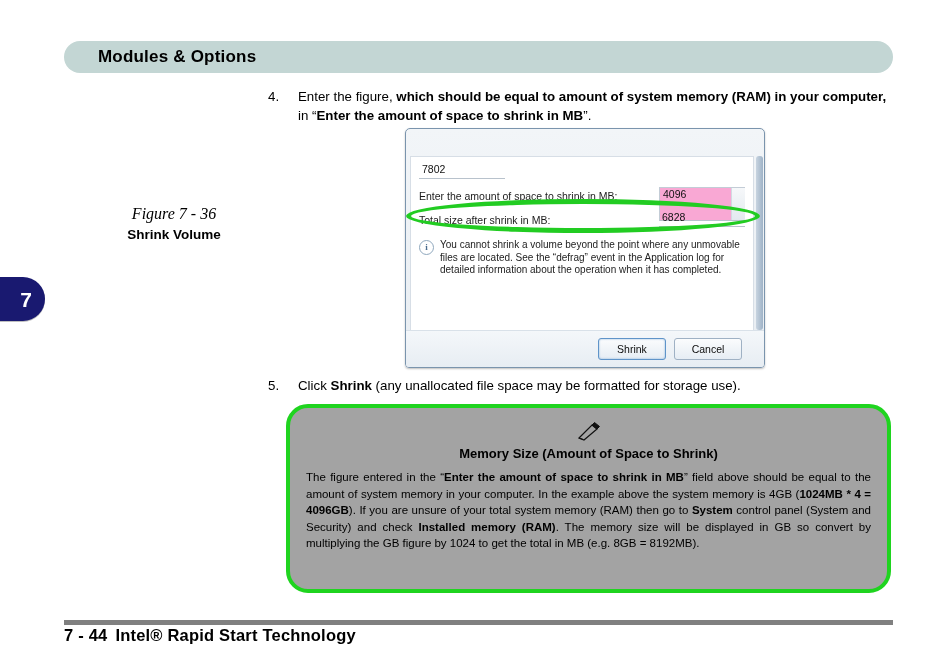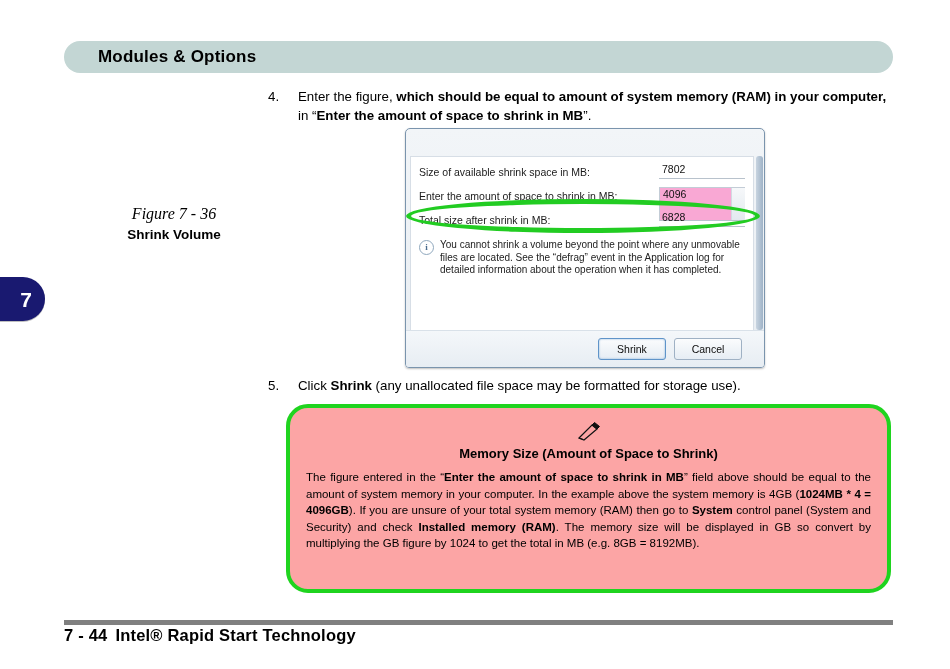--- a/index.html
+++ b/index.html
@@ -288,21 +288,21 @@
     pointer-events: none;
   }
 
   
   .note-box {
     position: absolute;
     left: 286px;
     top: 404px;
     width: 605px;
     height: 189px;
-    background: #fca5a5;
+    background: #a3a3a3;
     border: 4px solid #1fd41f;
     border-radius: 22px;
     box-sizing: border-box;
     padding: 12px 16px 10px 16px;
   }
   .note-icon {
     text-align: center;
     font-size: 17px;
     line-height: 20px;
     color: #111;
@@ -364,21 +364,20 @@
   <div class="fig-num">Figure 7 - 36</div>
   <div class="fig-label">Shrink Volume</div>
 </div>
 
 <div class="dialog">
 
   <div class="dlg-body">
 
 
     <div class="form-row">
-      <span class="lbl">Size of available shrink space in MB:</span>
       <span class="fld">7802</span>
     </div>
 
     <div class="form-row">
       <span class="lbl">Enter the amount of space to shrink in MB:</span>
       <span class="fld editable">4096
         <span class="spinner"></span>
       </span>
     </div>
 

